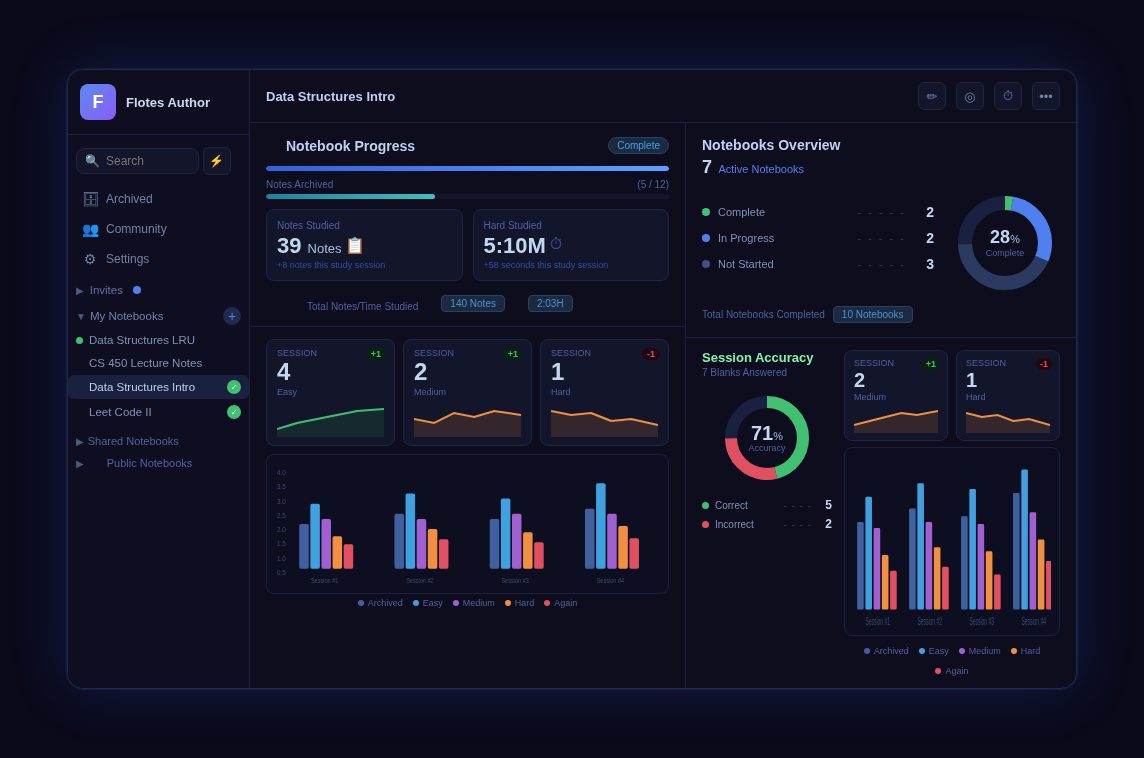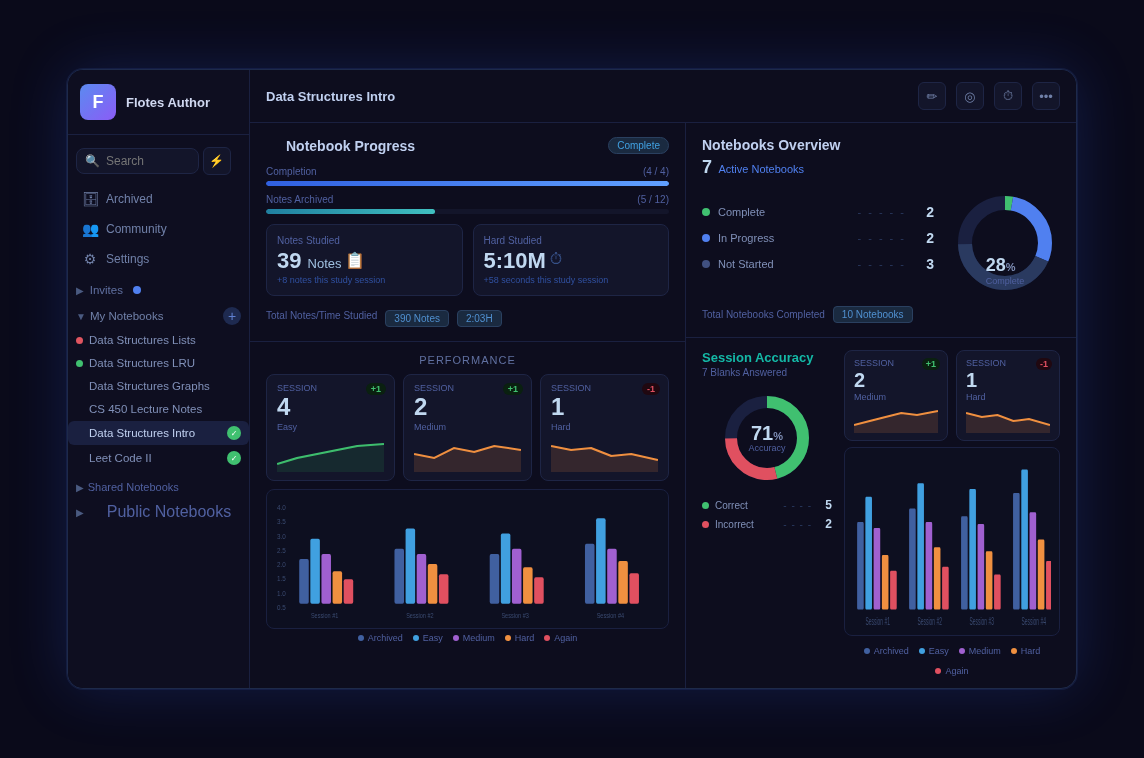--- a/index.html
+++ b/index.html
@@ -310,24 +310,25 @@
       font-size: 13px;
       font-weight: 500;
     }
     .stat-sub {
       color: #3050a0;
       font-size: 9px;
       margin-top: 3px;
     }
     .total-row {
       display: flex;
-      align-items: flex-start;
-      gap: 8px;
+      align-items: flex-end;
+      gap: 23px;
       margin-top: 8px;
       padding-top: 6px;
+      margin-left: 41px;
     }
     .total-label {
       color: #5060a0;
       font-size: 10px;
     }
     .tag {
       background: #1a2a40;
       color: #5090d0;
       font-size: 10px;
       padding: 2px 8px;
@@ -498,22 +499,21 @@
     }
     .donut-container svg {
       width: 110px;
       height: 110px;
     }
     .donut-center {
       position: absolute;
       top: 50%;
       left: 50%;
       transform: translate(-50%, -50%);
-      text-align: left;
-      margin-top: 28px;
+      text-align: center;
     }
     .donut-pct {
       color: #c0d8f0;
       font-size: 18px;
       font-weight: 700;
       line-height: 1;
     }
     .donut-pct-sym {
       font-size: 11px;
       color: #8090b8;
@@ -535,21 +535,21 @@
       padding: 12px 16px;
       display: flex;
       gap: 12px;
       overflow: hidden;
     }
     .accuracy-left {
       width: 130px;
       flex-shrink: 0;
     }
     .acc-title {
-      color: #14b8a6;
+      color: #86efac;
       font-size: 13px;
       font-weight: 700;
       margin-bottom: 2px;
     }
     .acc-sub {
       color: #5060a0;
       font-size: 10px;
       margin-bottom: 10px;
     }
     .donut-small {
@@ -691,30 +691,22 @@
     <div class="section-header">
       <div style="display:flex;align-items:center;gap:4px;">
         <span style="font-size:10px;color:#4a5a80;">▼</span>
         <span style="color:#7080a8;font-size:11.5px;">My Notebooks</span>
       </div>
       <div class="add-btn">+</div>
     </div>
 
     <div>
       <div class="notebook-item">
-        <span class="dot dot-red"></span>
-        <span>Data Structures Lists</span>
-      </div>
-      <div class="notebook-item">
         <span class="dot dot-green"></span>
         <span>Data Structures LRU</span>
-      </div>
-      <div class="notebook-item">
-        <span style="width:7px;flex-shrink:0;"></span>
-        <span>Data Structures Graphs</span>
       </div>
       <div class="notebook-item">
         <span style="width:7px;flex-shrink:0;"></span>
         <span>CS 450 Lecture Notes</span>
       </div>
       <div class="notebook-item active">
         <span style="width:7px;flex-shrink:0;"></span>
         <span>Data Structures Intro</span>
         <span class="check-icon">✓</span>
       </div>
@@ -727,21 +719,21 @@
 
     <div class="section-header" style="margin-top:4px;">
       <div style="display:flex;align-items:center;gap:4px;">
         <span style="font-size:10px;color:#4a5a80;">▶</span>
         <span style="color:#5060a0;font-size:11px;">Shared Notebooks</span>
       </div>
     </div>
     <div class="section-header">
       <div style="display:flex;align-items:center;gap:4px;">
         <span style="font-size:10px;color:#4a5a80;">▶</span>
-        <span style="color:#5060a0;font-size:16px;padding-left:19px;">Public Notebooks</span>
+        <span style="color:#5060a0;font-size:11px;padding-left:19px;">Public Notebooks</span>
       </div>
     </div>
   </div>
 
   <div class="main">
     <div class="top-bar">
       <div class="top-title">Data Structures Intro</div>
       <div class="top-icons">
         <div class="icon-btn">✏</div>
         <div class="icon-btn">◎</div>
@@ -753,24 +745,20 @@
     <div class="content-area">
 
       <div class="left-panel">
         <div class="notebook-progress">
           <div class="section-title-row">
             <span class="section-title">Notebook Progress</span>
             <span class="complete-badge">Complete</span>
           </div>
 
           <div class="progress-row">
-            <div class="progress-label-row">
-              <span class="progress-label">Completion</span>
-              <span class="progress-value">(4 / 4)</span>
-            </div>
             <div class="progress-bar-bg">
               <div class="progress-bar-fill fill-blue" style="width:100%;"></div>
             </div>
           </div>
 
           <div class="progress-row">
             <div class="progress-label-row">
               <span class="progress-label">Notes Archived</span>
               <span class="progress-value">(5 / 12)</span>
             </div>
@@ -793,27 +781,26 @@
               <div style="display:flex;align-items:flex-start;gap:4px;">
                 <div class="stat-value"><span style="font-size:22px;font-weight:700;color:#c0d8f0;">5:10M</span></div>
                 <span style="color:#4060a0;font-size:16px;margin-bottom:2px;">⏱</span>
               </div>
               <div class="stat-sub">+58 seconds this study session</div>
             </div>
           </div>
 
           <div class="total-row">
             <span class="total-label">Total Notes/Time Studied</span>
-            <span class="tag">390 Notes</span>
+            <span class="tag">140 Notes</span>
             <span class="tag">2:03H</span>
           </div>
         </div>
 
         <div class="performance-section">
-          <div class="perf-title">Performance</div>
           <div class="session-cards">
             <div class="session-card">
               <div class="session-card-label">Session</div>
               <div class="session-card-num">4</div>
               <div class="session-card-sub">Easy</div>
               <div class="session-card-delta delta-pos">+1</div>
               <div class="mini-chart">
                 <svg viewBox="0 0 80 36" preserveAspectRatio="none">
                   <polyline points="0,28 15,22 30,18 45,14 60,10 80,8" fill="none" stroke="#40c070" stroke-width="2"></polyline>
                   <polyline points="0,28 15,22 30,18 45,14 60,10 80,8 80,36 0,36" fill="rgba(40,160,80,0.15)" stroke="none"></polyline>

